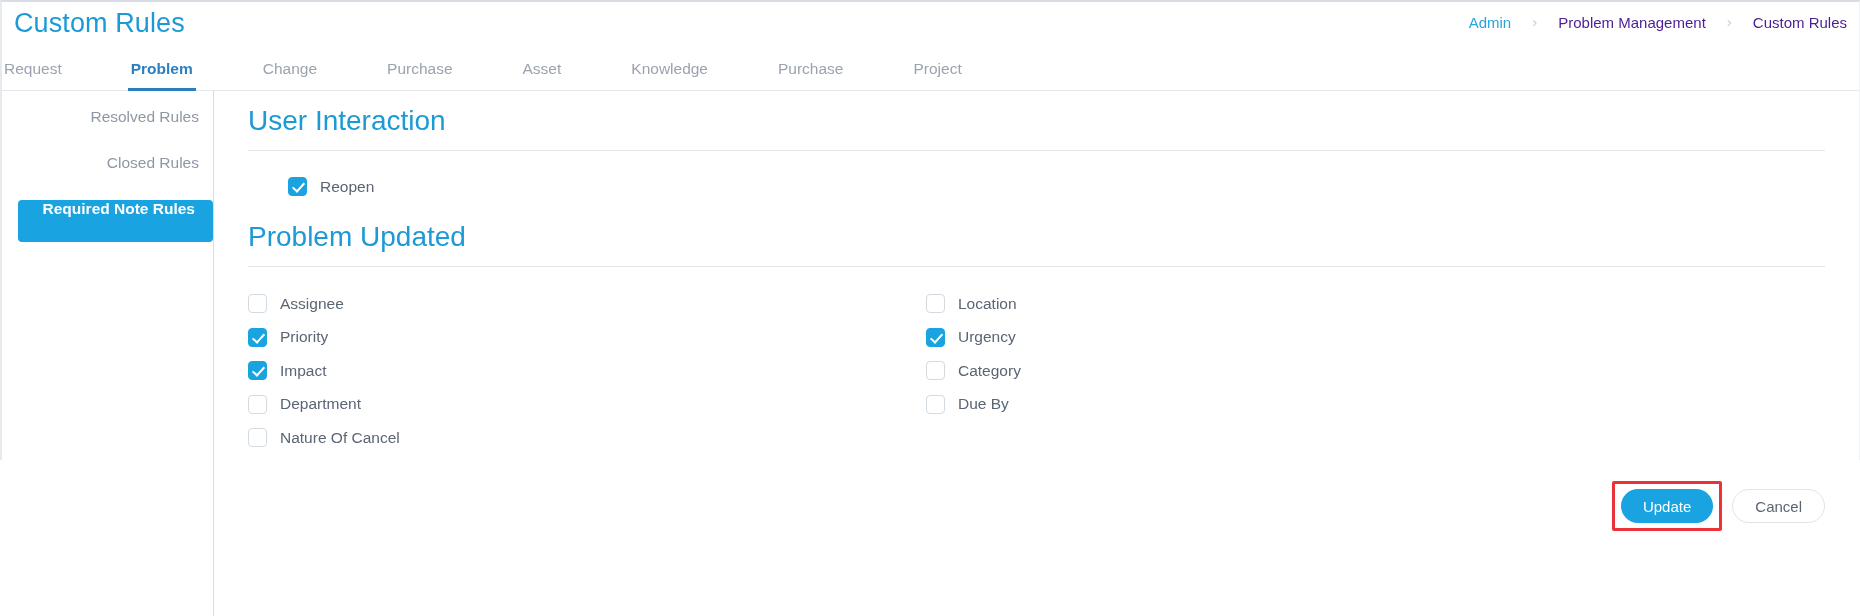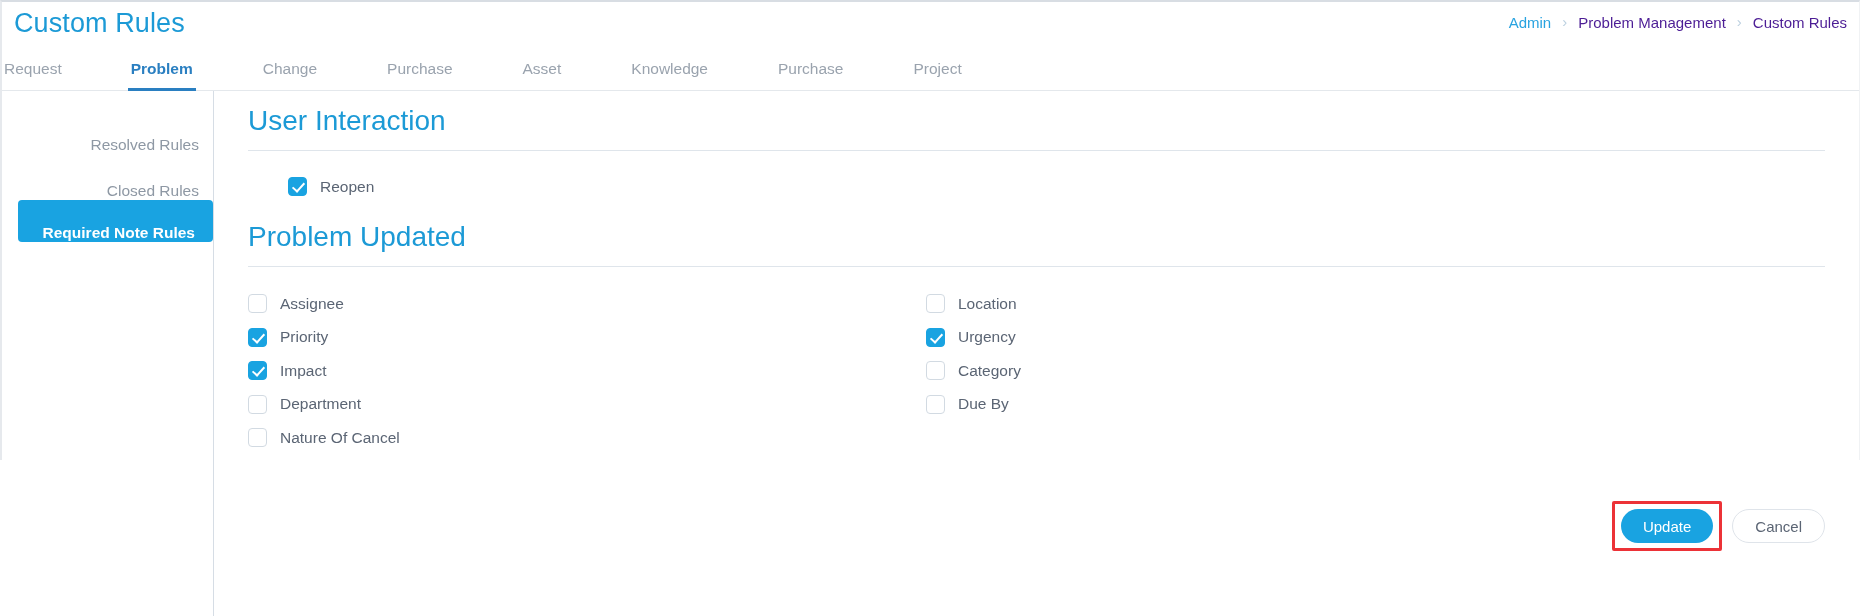--- a/index.html
+++ b/index.html
@@ -42,21 +42,21 @@
     font-weight: 400;
     letter-spacing: 0.1px;
     white-space: nowrap;
   }
   .breadcrumb {
     position: absolute;
     right: 12px;
     top: 12px;
     display: flex;
     align-items: center;
-    gap: 11px;
+    gap: 21px;
     font-size: 15px;
     white-space: nowrap;
   }
   .crumb-link { color: #29a3e0; }
   .crumb-plain { color: #4c1d95; }
   .crumb-sep {
     color: #bcd0e0;
     font-size: 15px;
     line-height: 1;
     display: inline-block;
@@ -106,21 +106,21 @@
   .sidebar {
     width: 212px;
     flex: 0 0 212px;
     border-right: 1px solid #d6dde5;
     padding-top: 17px;
     position: relative;
   }
   .side-item {
     height: 46px;
     display: flex;
-    align-items: flex-end;
+    align-items: flex-start;
     justify-content: flex-end;
     padding-right: 14px;
     font-size: 15.5px;
     color: #8e98a4;
     cursor: pointer;
   }
   .side-item.active {
     background: #19a3e1;
     color: #ffffff;
     font-weight: bold;
@@ -196,21 +196,21 @@
     margin-top: 20px;
   }
   .col-left { width: 678px; flex: 0 0 678px; }
   .col-right { flex: 1 1 auto; }
   .grid2 .check-row { height: 33.5px; }
 
   
   .footer {
     position: absolute;
     right: 34px;
-    top: 410px;
+    top: 390px;
     display: flex;
     align-items: center;
     gap: 10px;
   }
   .highlight-box {
     border: 3px solid #ec3237;
     padding: 5px 6px;
     border-radius: 2px;
     line-height: 0;
   }

